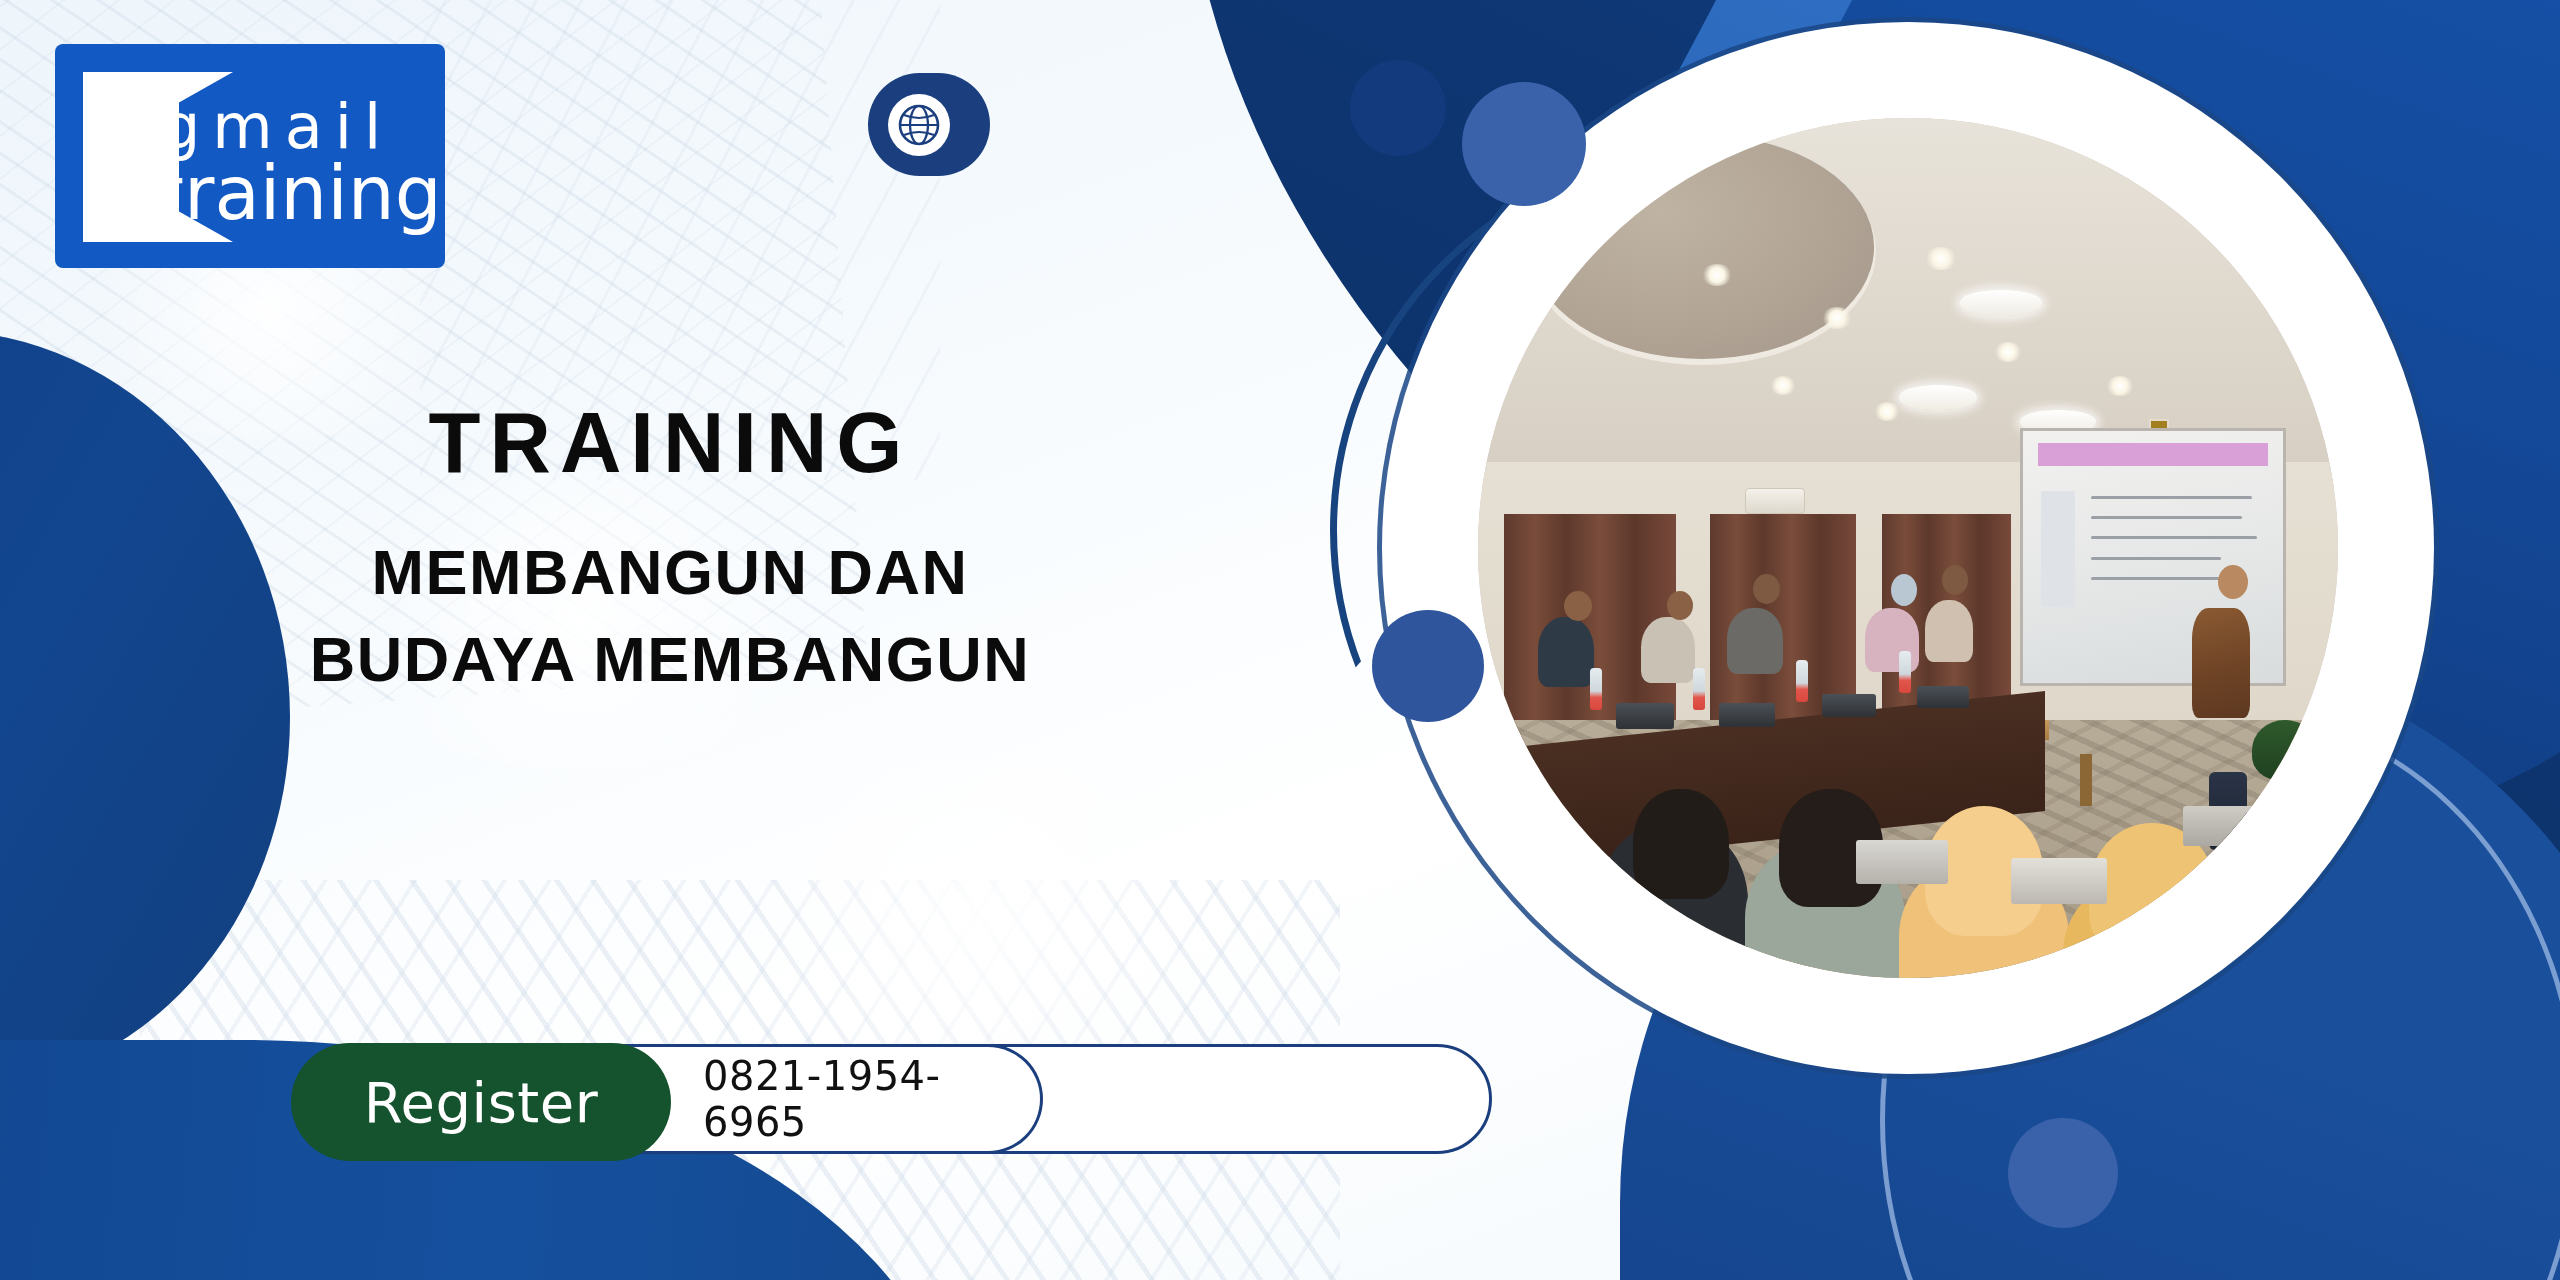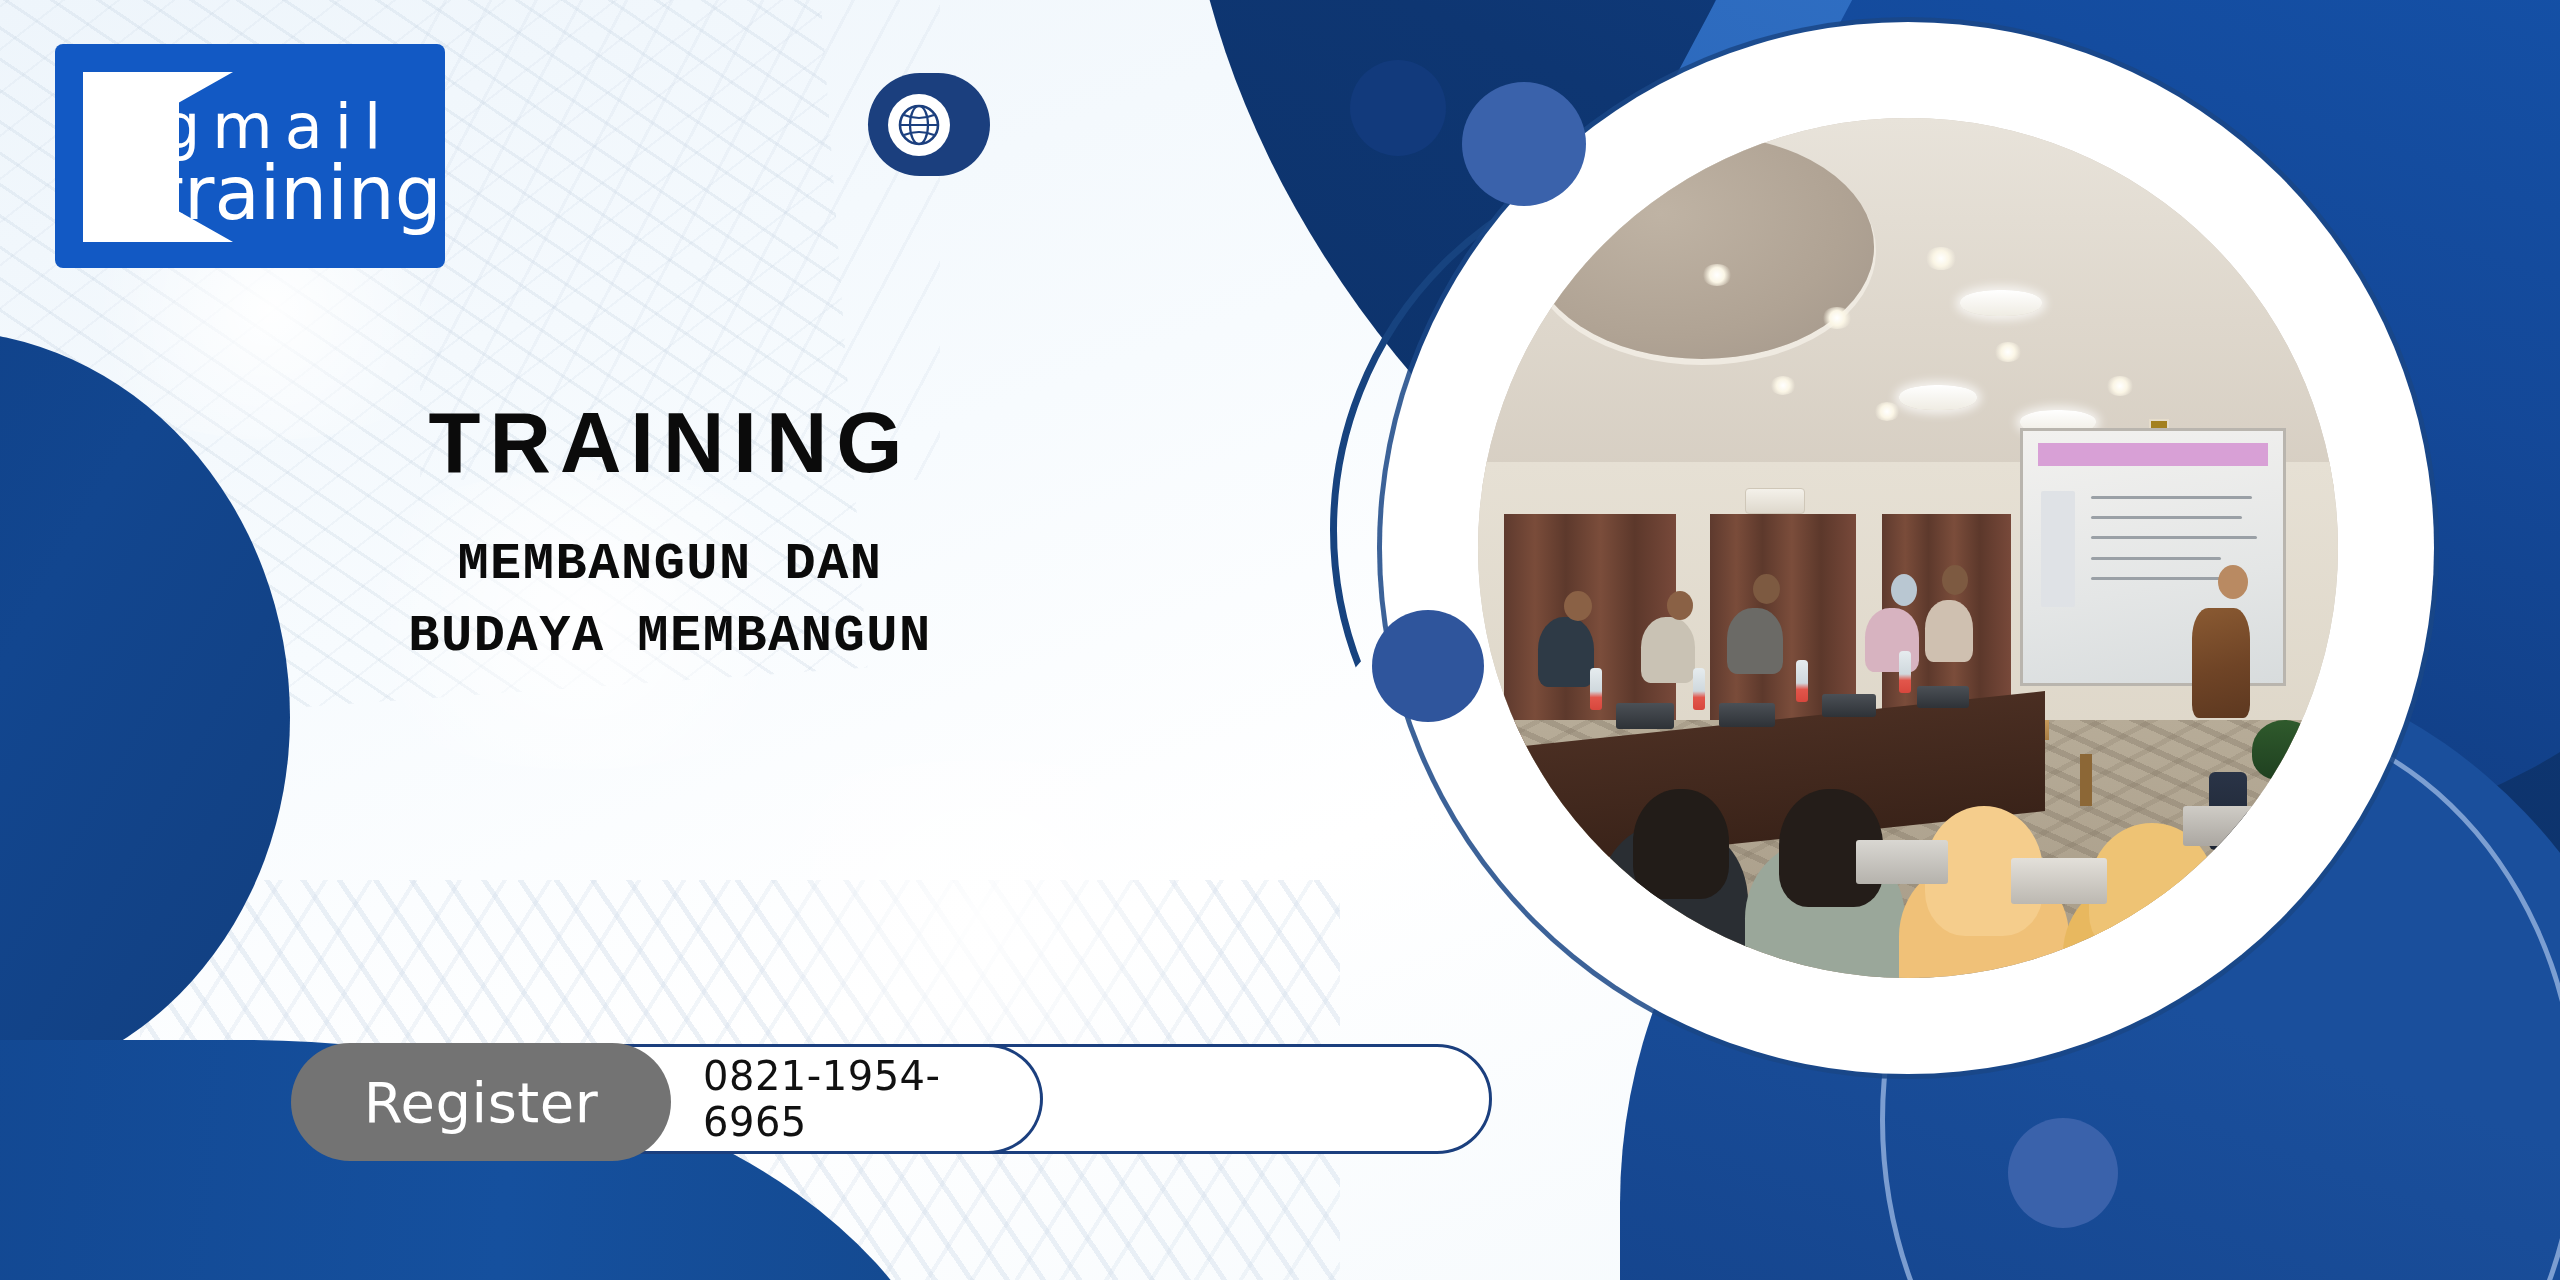--- a/index.html
+++ b/index.html
@@ -279,39 +279,39 @@
     position:absolute; left:170px; top:400px; width:1000px;
     text-align:center;
   }
   .h-training {
     color:#0b0b0b; font-size:85px; font-weight:700;
     letter-spacing:9px; line-height:1;
     font-family:"Liberation Sans", sans-serif;
   }
   .h-sub {
     margin-top:44px;
-    color:#0b0b0b; font-size:52px; font-weight:700;
+    color:#0b0b0b; font-size:63px; font-weight:700;
     letter-spacing:1.5px; line-height:1.38;
-    font-family:Liberation Mono, monospace;
+    font-family:Liberation Sans, sans-serif;
   }
   .h-sub div { white-space:nowrap; }
 
   
   .register-bar {
     position:absolute; left:300px; top:1044px;
     width:1192px; height:110px;
     background:#ffffff;
     border:3px solid #1b3f7e;
     border-radius:58px;
     display:flex; align-items:center;
   }
   .register-pill {
     position:absolute; left:-12px; top:-4px;
     width:380px; height:118px;
-    background:#737373;
+    background:#14532d;
     border-radius:60px;
     display:flex; align-items:center; justify-content:center;
     color:#ffffff; font-size:56px; letter-spacing:.5px;
     font-family:"DejaVu Sans", sans-serif;
   }
   .reg-phone {
     position:absolute; left:400px; top:0; height:104px;
     display:flex; align-items:center; justify-content:center;
     width:290px;
     color:#111; font-size:40px; letter-spacing:.5px;

